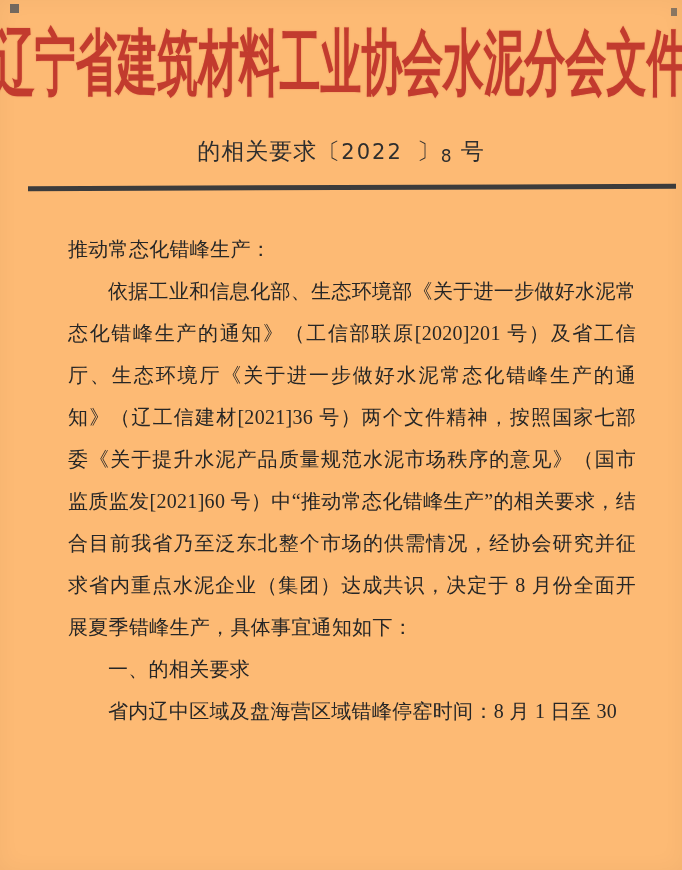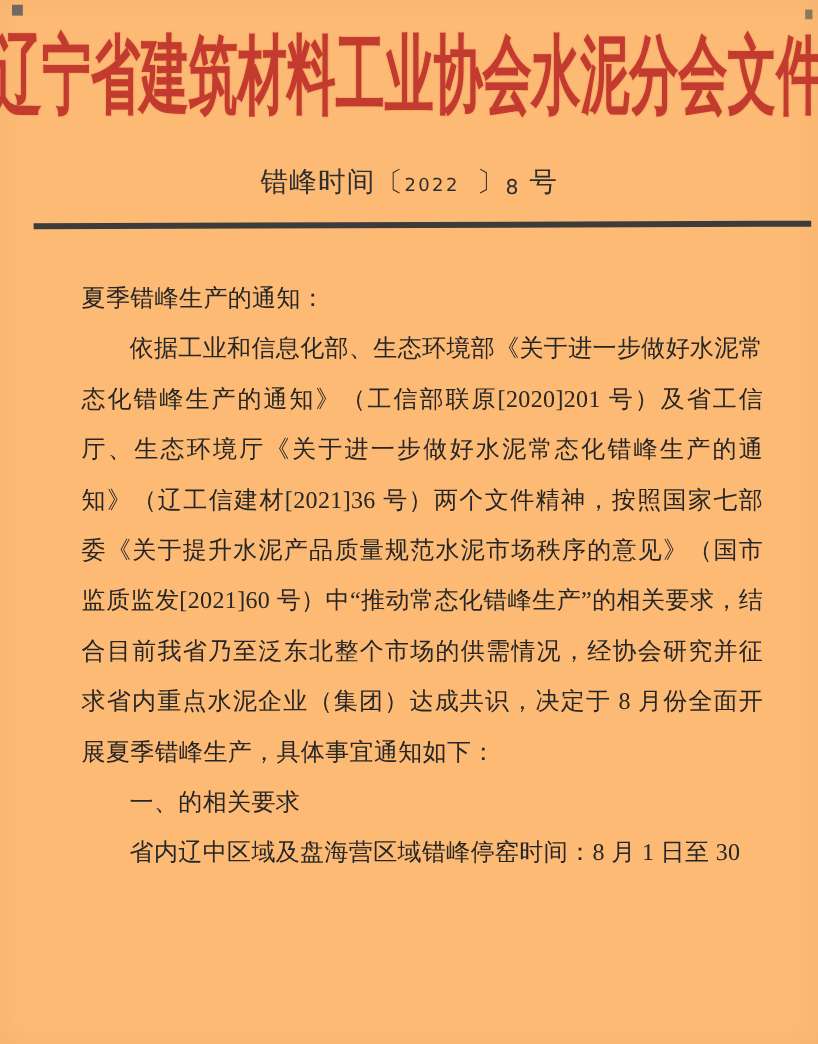--- a/index.html
+++ b/index.html
@@ -36,21 +36,21 @@
   
   .doc-number{
     margin-top:24px;
     text-align:center;
     font-size:23px;
     color:#2e2e2e;
     letter-spacing:1px;
   }
   .doc-number .year{
     font-family:"DejaVu Sans","Liberation Sans",sans-serif;
-    font-size:15px;letter-spacing:2px;
+    font-size:21px;letter-spacing:2px;
   }
   .doc-number .closebracket{margin-left:14px;}
   .doc-number .issue-no{
     font-family:"DejaVu Sans","Liberation Sans",sans-serif;
     font-size:17px;
     vertical-align:-3px;
     margin-right:8px;
   }
   
   .rule{
@@ -87,26 +87,26 @@
 <div class="page">
 
   <div class="artifact artifact-tl"></div>
   <div class="artifact artifact-tr"></div>
 
   <div class="org-title-wrap">
     <div class="org-title">辽宁省建筑材料工业协会水泥分会文件</div>
   </div>
 
   <div class="doc-number">
-    <span>错峰时间〔</span><span class="year">2022</span><span class="closebracket">〕</span><span class="issue-no">8</span><span>号</span>
+    <span>的相关要求〔</span><span class="year">2022</span><span class="closebracket">〕</span><span class="issue-no">8</span><span>号</span>
   </div>
 
   <div class="rule"></div>
 
 
   <div class="doc-body">
-    <p>夏季错峰生产的通知：</p>
+    <p>推动常态化错峰生产：</p>
     <p class="indent">依据工业和信息化部、生态环境部《关于进一步做好水泥常态化错峰生产的通知》（工信部联原[2020]201 号）及省工信厅、生态环境厅《关于进一步做好水泥常态化错峰生产的通知》（辽工信建材[2021]36 号）两个文件精神，按照国家七部委《关于提升水泥产品质量规范水泥市场秩序的意见》（国市监质监发[2021]60 号）中“推动常态化错峰生产”的相关要求，结合目前我省乃至泛东北整个市场的供需情况，经协会研究并征求省内重点水泥企业（集团）达成共识，决定于 8 月份全面开展夏季错峰生产，具体事宜通知如下：</p>
     <p class="indent">一、的相关要求</p>
     <p class="indent">省内辽中区域及盘海营区域错峰停窑时间：8 月 1 日至 30</p>
   </div>
 
 </div>
 
 </body></html>

